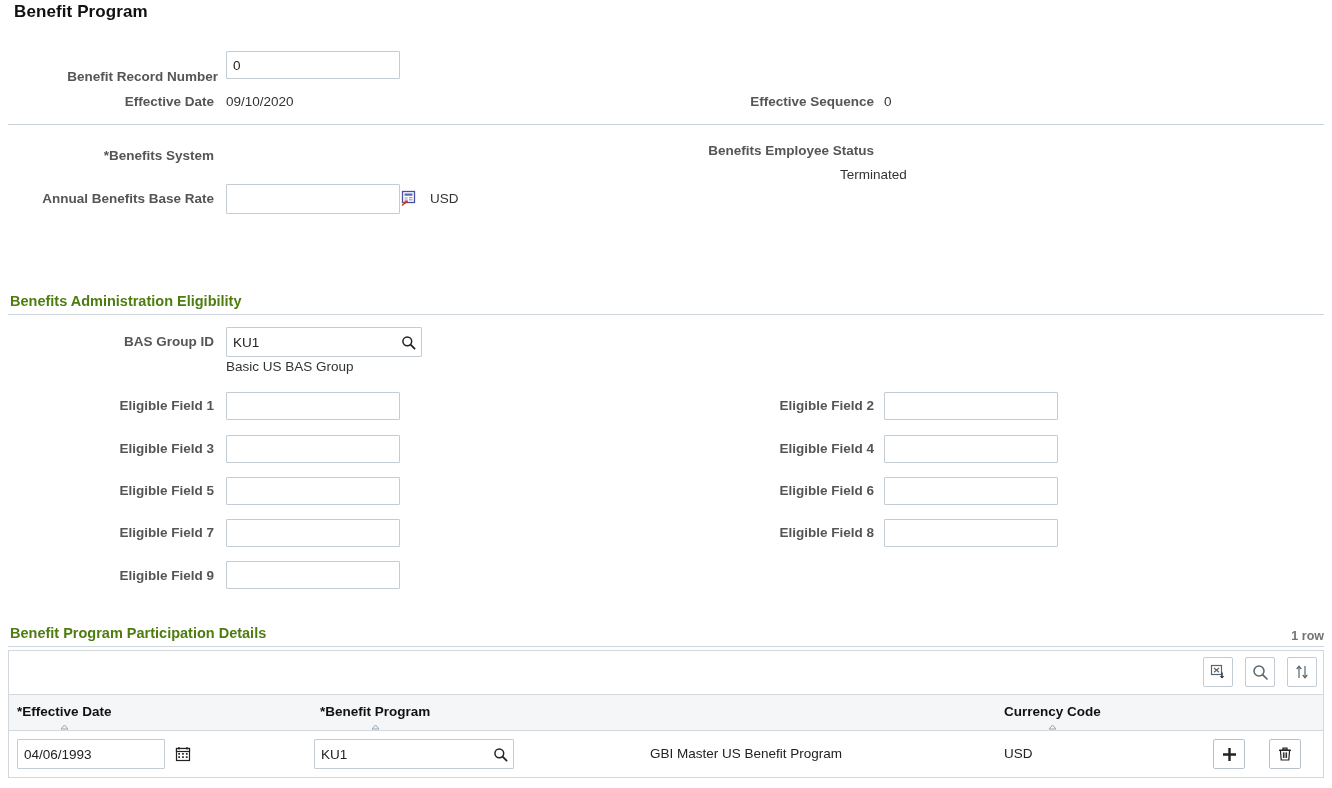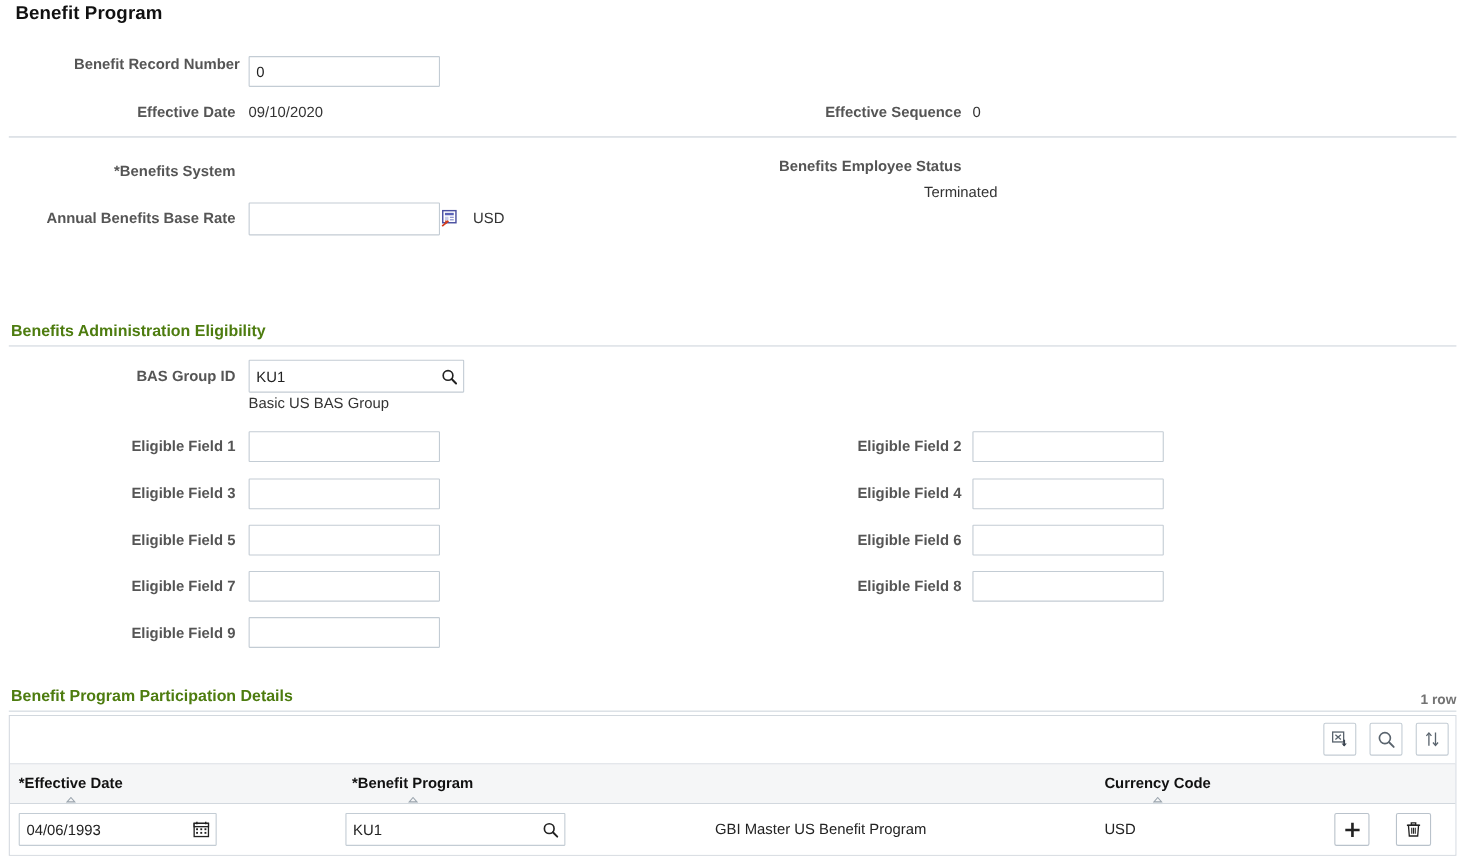--- a/index.html
+++ b/index.html
@@ -148,21 +148,21 @@
   }
   svg { display: block; }
 </style>
 </head>
 <body>
 
 <div class="page">
 
   <div class="page-title">Benefit Program</div>
 
-  <div class="lbl" style="position:absolute; left:0; top:51px; width:218px;">Benefit Record Number</div>
+  <div class="lbl" style="position:absolute; left:0; top:69px; width:218px;">Benefit Record Number</div>
   <input class="inp" style="position: absolute; left: 226px; top: 51px; width: 174px;" value="0">
 
   <div class="lbl" style="position:absolute; left:0; top:94px; width:214px;">Effective Date</div>
   <div class="val" style="position:absolute; left:226px; top:94px;">09/10/2020</div>
 
   <div class="lbl" style="position:absolute; left:620px; top:94px; width:254px;">Effective Sequence</div>
   <div class="val" style="position:absolute; left:884px; top:94px;">0</div>
 
   <div class="rule" style="left:8px; top:124px; width:1316px;"></div>
 
@@ -285,21 +285,21 @@
           <svg width="9" height="13" viewBox="0 0 9 13">
               <path d="M4.5 1 L8 5 L1 5 Z M4.5 12 L1 8 L8 8 Z" fill="none" stroke="#9aa4ad" stroke-width="1"></path>
             </svg>
         </span>
       </div>
     </div>
 
     <div class="grid-row">
 
       <div style="position:absolute; left:8px; top:8px; width:180px; height:30px;">
-        <input class="inp" style="position: absolute; left: 0px; top: 0px; width: 180px; height: 30px; padding-right: 28px;" value="04/06/1993">
+        <input class="inp" style="position: absolute; left: 0px; top: 0px; width: 148px; height: 30px; padding-right: 28px;" value="04/06/1993">
         <span class="field-icon">
           <svg width="16" height="16" viewBox="0 0 16 16">
             <rect x="1.5" y="2.5" width="13" height="12" fill="none" stroke="#222" stroke-width="1.2"></rect>
             <rect x="1.5" y="2.5" width="13" height="3" fill="#ffffff" stroke="#222" stroke-width="1.2"></rect>
             <path d="M4 1 L4 3.4 M12 1 L12 3.4" stroke="#222" stroke-width="1.3"></path>
             <rect x="3.3" y="7" width="1.7" height="1.7" fill="#222"></rect>
             <rect x="7.1" y="7" width="1.7" height="1.7" fill="#222"></rect>
             <rect x="10.9" y="7" width="1.7" height="1.7" fill="#222"></rect>
             <rect x="3.3" y="10.3" width="1.7" height="1.7" fill="#222"></rect>
             <rect x="7.1" y="10.3" width="1.7" height="1.7" fill="#222"></rect>

